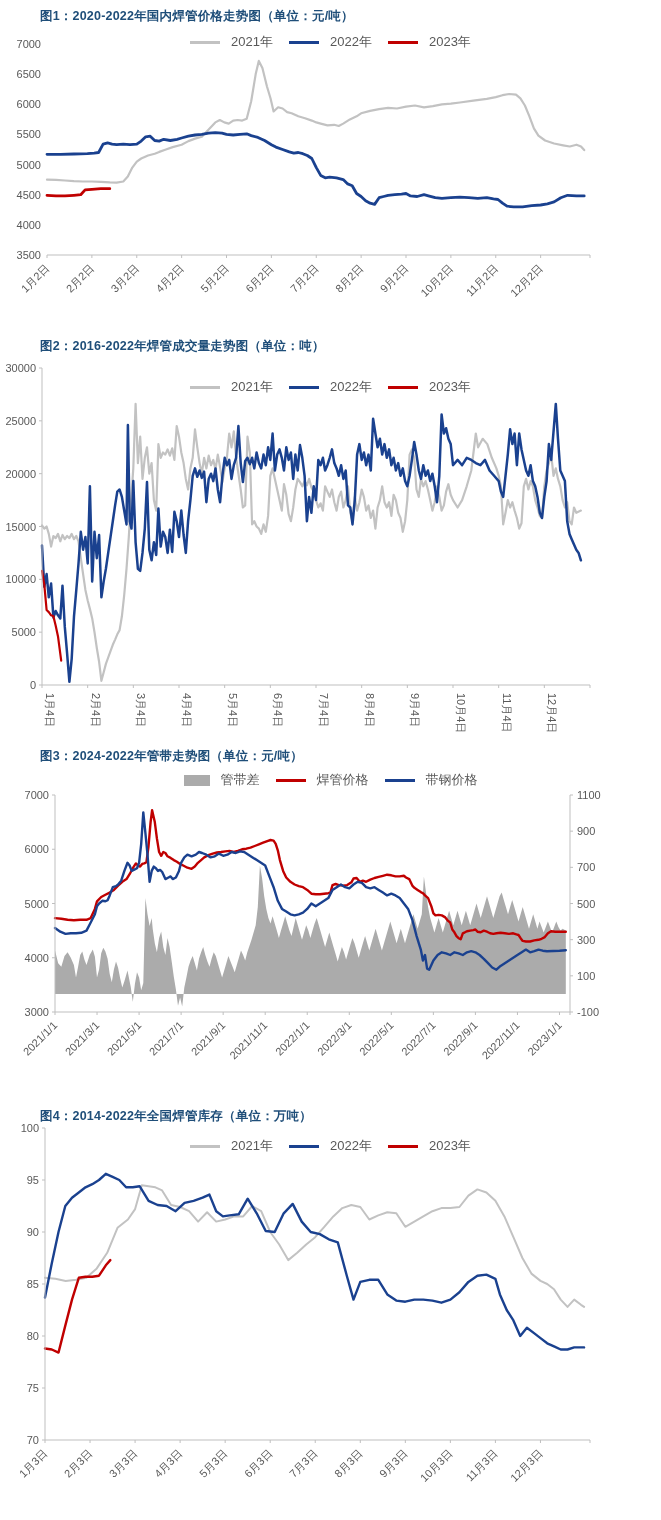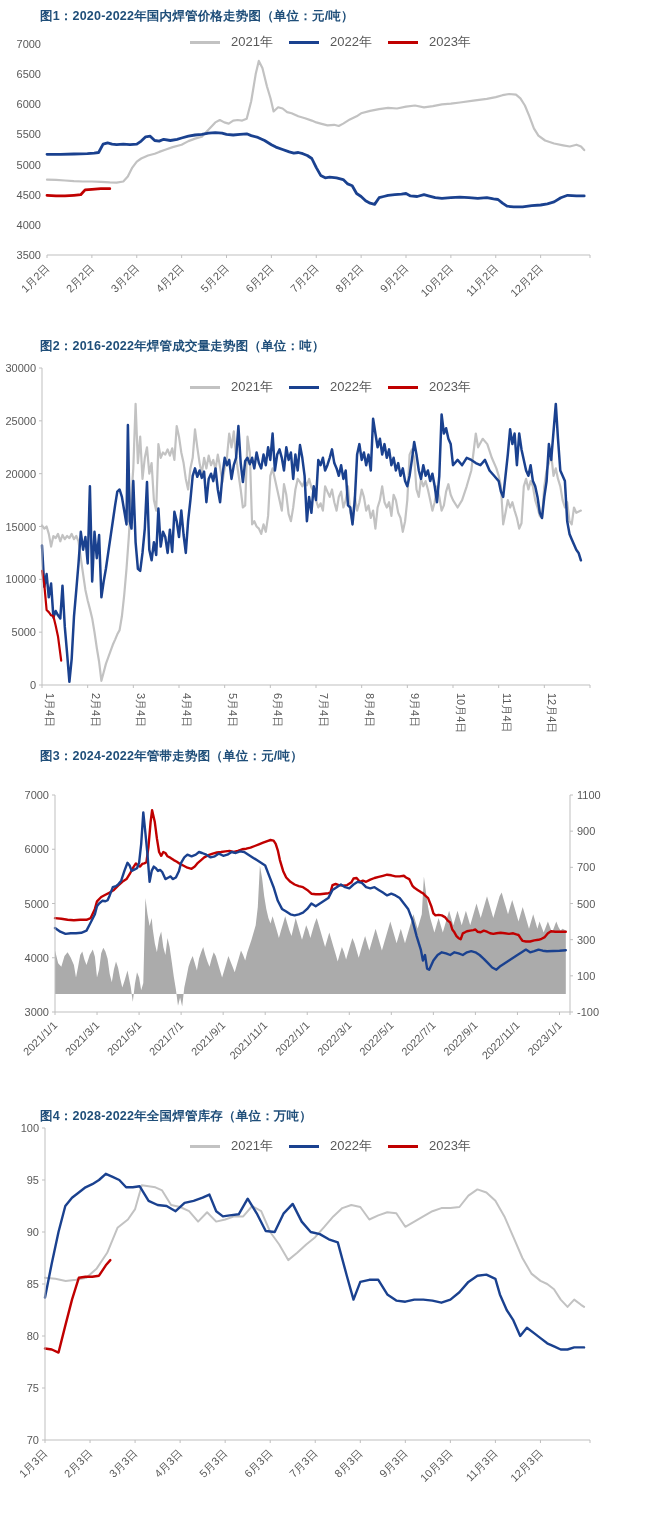--- a/index.html
+++ b/index.html
@@ -140,20 +140,34 @@
       <text x="457" y="363" text-anchor="start" fill="#595959" transform="rotate(90 457 363)">10月4日</text>
       <line x1="498.6666666666667" y1="355" x2="498.6666666666667" y2="358" stroke="#BFBFBF"></line>
       <text x="502.6666666666667" y="363" text-anchor="start" fill="#595959" transform="rotate(90 502.6666666666667 363)">11月4日</text>
       <line x1="544.3333333333333" y1="355" x2="544.3333333333333" y2="358" stroke="#BFBFBF"></line>
       <text x="548.3333333333333" y="363" text-anchor="start" fill="#595959" transform="rotate(90 548.3333333333333 363)">12月4日</text>
     </svg>
 </section>
 
 <section class="block" id="b3">
   <h3 class="chart-title">图3：2024-2022年管带走势图（单位：元/吨）</h3>
+  <div class="legend">
+      <span class="li">
+        <span class="sw-area" style="background: rgb(171, 171, 171);"></span>
+        <span>管带差</span>
+      </span>
+      <span class="li">
+        <span class="sw-line" style="background: rgb(192, 0, 0);"></span>
+        <span>焊管价格</span>
+      </span>
+      <span class="li">
+        <span class="sw-line" style="background: rgb(26, 65, 143);"></span>
+        <span>带钢价格</span>
+      </span>
+    </div>
   <svg class="plot" width="661" height="360" viewBox="0 0 661 360">
       <polygon points="55.0,253.9 55.0,210.5 58.2,223.2 61.3,226.8 64.5,215.9 67.6,212.3 70.8,217.8 73.9,225.0 76.0,237.6 78.1,226.8 80.2,215.0 82.3,211.4 84.4,219.6 86.5,225.0 89.7,215.0 92.8,209.6 94.9,216.8 97.0,237.6 99.1,229.5 101.2,213.2 103.3,207.8 105.4,211.4 107.6,218.7 109.7,234.0 111.8,242.2 113.9,229.5 116.0,221.4 118.1,227.7 120.2,238.5 122.3,247.6 124.4,241.3 127.5,230.4 130.7,246.7 132.8,262.1 134.9,244.0 137.0,232.2 139.1,237.6 141.2,250.3 143.3,243.1 145.4,158.1 147.5,174.3 149.6,186.1 151.7,178.0 152.7,188.8 154.8,203.3 156.9,212.3 159.1,197.9 161.2,191.5 163.3,206.9 165.4,215.0 167.5,197.9 169.6,206.9 171.7,221.4 173.8,236.7 175.9,249.4 178.0,265.7 180.1,257.5 182.2,266.6 184.3,247.6 186.4,237.6 188.5,226.8 190.6,220.5 192.7,215.9 194.8,223.2 196.9,230.4 199.0,218.7 201.1,212.3 203.2,206.9 205.3,215.0 207.4,221.4 209.5,226.8 211.6,218.7 213.7,212.3 215.8,215.9 217.9,223.2 220.0,230.4 222.1,237.6 224.2,230.4 226.3,223.2 228.4,215.9 230.5,221.4 232.6,226.8 234.7,232.2 236.8,225.0 238.9,217.8 241.0,210.5 243.1,215.0 245.2,220.5 247.3,212.3 249.4,206.0 251.5,199.7 253.6,192.4 255.7,185.2 257.8,167.1 259.9,125.5 262.1,138.2 264.2,156.3 266.3,168.9 268.4,178.0 270.5,183.4 272.6,176.2 274.7,183.4 276.8,190.6 278.9,197.9 281.0,190.6 283.1,183.4 285.2,176.2 287.3,183.4 289.4,190.6 291.5,196.1 293.6,187.0 295.7,178.0 297.8,185.2 299.9,192.4 302.0,199.7 304.1,192.4 306.2,185.2 308.3,190.6 310.4,197.9 312.5,190.6 314.6,183.4 316.7,178.0 318.8,185.2 320.9,192.4 323.0,199.7 325.1,206.9 327.2,199.7 329.3,192.4 331.4,199.7 333.5,206.9 335.6,214.1 337.7,221.4 339.8,214.1 341.9,206.9 344.0,212.3 346.1,219.6 348.2,212.3 350.3,205.1 352.4,197.9 354.5,203.3 356.6,210.5 358.7,217.8 360.8,210.5 362.9,203.3 365.1,196.1 367.2,203.3 369.3,210.5 371.4,203.3 373.5,196.1 375.6,188.8 377.7,196.1 379.8,203.3 381.9,210.5 384.0,203.3 386.1,196.1 388.2,188.8 390.3,181.6 392.4,188.8 394.5,196.1 396.6,203.3 398.7,196.1 400.8,188.8 402.9,196.1 405.0,203.3 407.1,196.1 409.2,188.8 411.3,181.6 413.4,174.3 415.5,181.6 417.6,188.8 419.7,181.6 421.8,174.3 423.9,136.4 426.0,152.6 428.1,167.1 430.2,178.0 432.3,185.2 434.4,192.4 436.5,185.2 438.6,178.0 440.7,185.2 442.8,192.4 444.9,185.2 447.0,178.0 449.1,170.7 451.2,178.0 453.3,185.2 455.4,178.0 457.5,170.7 459.6,178.0 461.7,185.2 463.8,178.0 465.9,170.7 468.1,178.0 470.2,185.2 472.3,178.0 474.4,170.7 476.5,163.5 478.6,170.7 480.7,178.0 482.8,170.7 484.9,163.5 487.0,156.3 489.1,163.5 491.2,170.7 493.3,178.0 495.4,170.7 497.5,163.5 499.6,156.3 501.7,152.6 503.8,159.9 505.9,167.1 508.0,174.3 510.1,167.1 512.2,159.9 514.3,167.1 516.4,174.3 518.5,181.6 520.6,174.3 522.7,167.1 524.8,174.3 526.9,181.6 529.0,188.8 531.1,181.6 533.2,174.3 535.3,181.6 537.4,188.8 539.5,181.6 541.6,187.0 543.7,192.4 545.8,187.0 547.9,181.6 550.0,187.0 552.1,192.4 554.2,187.0 556.3,181.6 558.4,187.0 560.5,190.6 562.6,188.8 565.8,190.6 565.8,253.9" fill="#ABABAB" stroke="none"></polygon>
       <polyline points="55.0,178.1 61.3,178.7 67.6,179.8 73.9,180.3 80.2,179.8 86.5,179.8 90.7,178.1 94.9,168.9 97.0,161.3 101.2,157.0 105.4,154.8 109.7,152.6 113.9,149.9 118.1,145.6 122.3,141.8 126.5,139.1 129.6,134.2 132.8,128.2 135.9,123.4 138.0,125.5 140.1,126.6 142.2,123.9 144.3,123.4 146.4,122.3 148.5,106.5 150.6,82.1 152.1,70.2 154.8,82.1 156.9,98.4 159.1,112.0 161.2,115.8 163.3,112.0 165.4,113.0 167.5,116.3 170.6,117.9 173.8,120.1 176.9,121.7 180.1,123.9 183.2,125.5 187.4,127.7 191.6,128.8 194.8,126.6 197.9,122.8 201.1,120.1 204.2,117.4 208.4,115.2 212.7,113.6 216.9,112.5 221.1,112.0 225.3,111.4 229.5,110.9 233.7,112.0 237.9,110.9 242.1,109.3 246.3,108.7 250.5,107.6 254.7,106.0 258.9,104.4 263.1,102.7 267.3,101.1 270.5,100.0 273.6,100.6 275.7,103.8 277.8,110.3 279.9,120.1 283.1,130.9 286.2,137.5 290.4,141.8 294.6,144.5 298.8,146.1 303.0,147.2 307.2,149.9 311.4,153.7 315.7,154.3 319.9,154.3 324.1,153.7 328.3,153.2 330.4,152.6 332.5,145.1 335.6,144.0 338.8,145.1 343.0,145.6 347.2,145.1 351.4,142.3 353.5,138.5 356.6,138.0 359.8,141.8 362.9,140.7 366.1,141.8 370.3,139.6 374.5,138.0 378.7,136.9 382.9,135.8 387.1,134.7 391.3,135.3 395.5,136.4 399.7,136.4 403.9,135.8 406.0,137.5 409.2,139.1 412.3,145.6 414.4,147.8 417.6,149.9 420.8,152.1 422.9,153.2 425.0,155.4 428.1,158.1 431.3,166.2 433.4,173.3 435.5,175.4 438.6,174.9 441.8,175.4 444.9,177.1 448.1,180.9 450.2,182.5 452.3,189.5 454.4,192.3 456.5,196.1 458.6,198.2 460.7,199.3 462.8,193.3 464.9,192.3 467.0,191.2 470.2,190.6 473.3,190.1 475.4,189.5 477.5,191.7 480.7,192.3 483.8,190.6 487.0,191.7 490.1,193.3 493.3,193.9 496.4,193.3 500.6,192.8 504.8,193.3 509.0,193.9 513.2,193.3 516.4,194.4 518.5,195.0 520.6,198.2 522.7,200.9 525.9,201.5 530.1,201.5 534.3,200.4 538.5,199.8 541.6,198.8 544.8,197.1 547.9,193.3 551.1,191.2 555.3,191.7 559.5,191.7 565.8,191.7" fill="none" stroke="#C00000" stroke-width="2.4" stroke-linejoin="round" stroke-linecap="round"></polyline>
       <polyline points="55.0,187.9 60.3,191.7 65.5,193.9 70.8,193.3 76.0,193.3 81.3,192.8 86.5,190.6 90.7,182.5 94.9,174.3 97.0,166.2 99.1,163.5 102.3,160.8 105.4,161.3 107.6,160.2 109.7,155.4 112.8,147.2 116.0,146.1 118.1,144.5 121.2,140.7 124.4,130.9 127.5,122.8 129.6,125.5 131.7,130.9 133.8,129.9 137.0,128.2 139.1,122.8 141.2,103.8 143.3,72.4 145.4,93.0 147.5,114.7 149.6,141.8 151.7,130.9 153.8,126.6 155.9,128.2 158.0,130.9 160.1,129.9 162.2,132.0 165.4,139.1 168.5,137.5 170.6,136.4 172.7,139.1 175.9,137.5 179.0,130.9 181.1,122.8 184.3,117.4 187.4,114.7 191.6,116.3 195.8,114.7 199.0,112.0 202.1,113.0 206.3,114.7 210.6,117.4 214.8,116.3 219.0,113.6 223.2,115.8 227.4,114.7 231.6,112.0 235.8,113.0 240.0,111.4 244.2,112.0 248.4,114.7 252.6,117.4 256.8,120.1 261.0,122.8 265.2,125.5 269.4,136.4 273.6,147.2 277.8,160.8 282.0,168.9 286.2,171.6 290.4,174.3 294.6,175.4 298.8,174.3 303.0,172.7 307.2,168.9 311.4,163.5 315.7,166.2 319.9,163.5 324.1,160.8 328.3,158.1 332.5,149.9 336.7,147.2 340.9,144.5 345.1,147.2 349.3,148.3 353.5,144.5 357.7,141.8 361.9,142.9 366.1,147.2 370.3,148.3 374.5,147.2 378.7,149.9 382.9,152.6 387.1,155.4 391.3,153.7 395.5,155.4 399.7,158.1 403.9,163.5 408.1,168.9 412.3,179.8 416.6,196.1 420.8,209.6 422.9,220.5 425.0,215.0 427.1,228.6 429.2,229.7 433.4,220.5 437.6,215.0 441.8,212.3 446.0,213.4 450.2,215.0 454.4,212.3 458.6,213.4 462.8,215.0 467.0,212.3 471.2,211.2 475.4,212.3 479.6,215.0 483.8,218.8 488.0,223.2 492.2,227.5 496.4,229.7 500.6,225.9 504.8,223.2 509.0,220.5 513.2,217.8 517.4,215.0 521.7,212.3 525.9,209.6 530.1,212.3 534.3,211.2 538.5,209.6 542.7,210.7 546.9,211.2 559.5,210.7 565.8,210.2" fill="none" stroke="#1A418F" stroke-width="2.4" stroke-linejoin="round" stroke-linecap="round"></polyline>
       <line x1="55" y1="55" x2="55" y2="272" stroke="#BFBFBF" stroke-width="1"></line>
       <line x1="52" y1="272" x2="55" y2="272" stroke="#BFBFBF"></line>
       <text x="49" y="276" text-anchor="end" fill="#595959">3000</text>
       <line x1="52" y1="217.75" x2="55" y2="217.75" stroke="#BFBFBF"></line>
       <text x="49" y="221.75" text-anchor="end" fill="#595959">4000</text>
       <line x1="52" y1="163.5" x2="55" y2="163.5" stroke="#BFBFBF"></line>
@@ -202,21 +216,21 @@
       <line x1="475.40816326530614" y1="272" x2="475.40816326530614" y2="275" stroke="#BFBFBF"></line>
       <text x="478.40816326530614" y="286" text-anchor="end" fill="#595959" transform="rotate(-45 478.40816326530614 286)">2022/9/1</text>
       <line x1="517.4489795918367" y1="272" x2="517.4489795918367" y2="275" stroke="#BFBFBF"></line>
       <text x="520.4489795918367" y="286" text-anchor="end" fill="#595959" transform="rotate(-45 520.4489795918367 286)">2022/11/1</text>
       <line x1="559.4897959183673" y1="272" x2="559.4897959183673" y2="275" stroke="#BFBFBF"></line>
       <text x="562.4897959183673" y="286" text-anchor="end" fill="#595959" transform="rotate(-45 562.4897959183673 286)">2023/1/1</text>
     </svg>
 </section>
 
 <section class="block" id="b4">
-  <h3 class="chart-title">图4：2028-2022年全国焊管库存（单位：万吨）</h3>
+  <h3 class="chart-title">图4：2014-2022年全国焊管库存（单位：万吨）</h3>
   <div class="legend">
       <span class="li">
         <span class="sw-line" style="background: rgb(194, 194, 194);"></span>
         <span>2021年</span>
       </span>
       <span class="li">
         <span class="sw-line" style="background: rgb(26, 65, 143);"></span>
         <span>2022年</span>
       </span>
       <span class="li">

